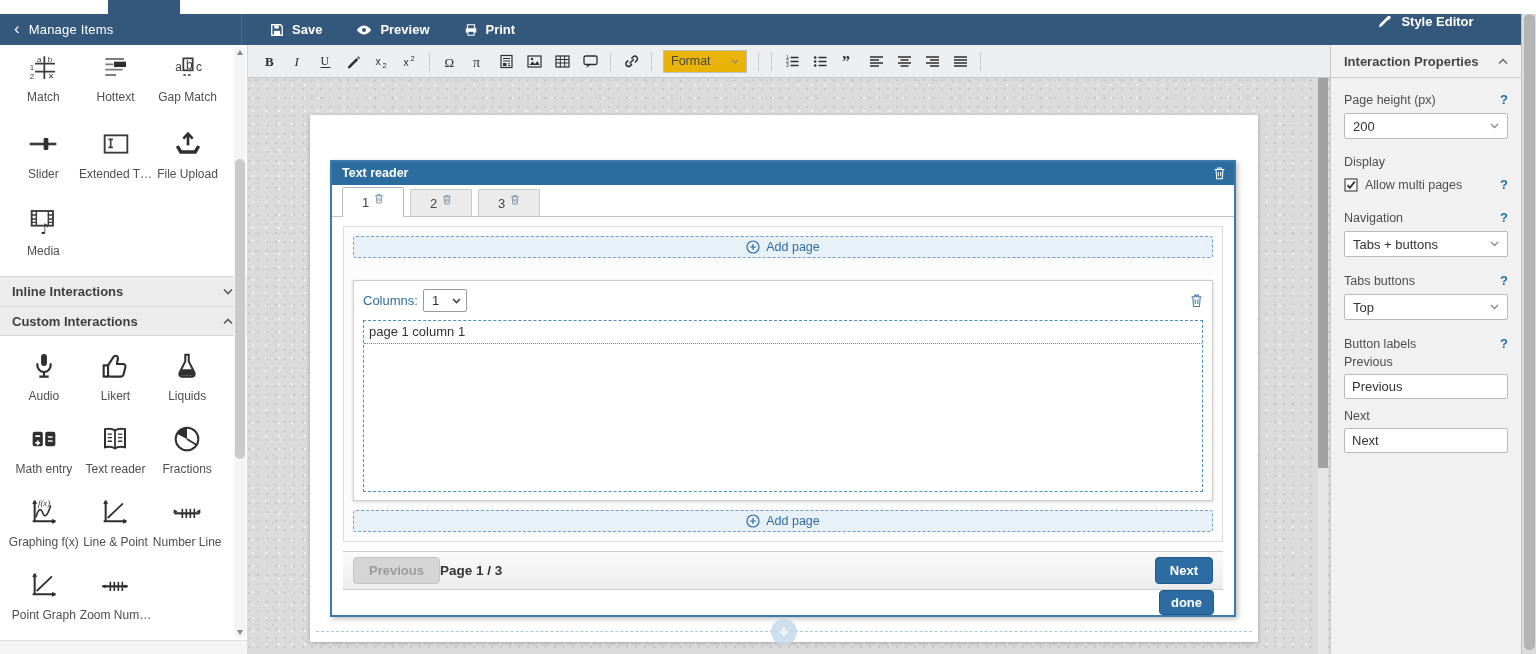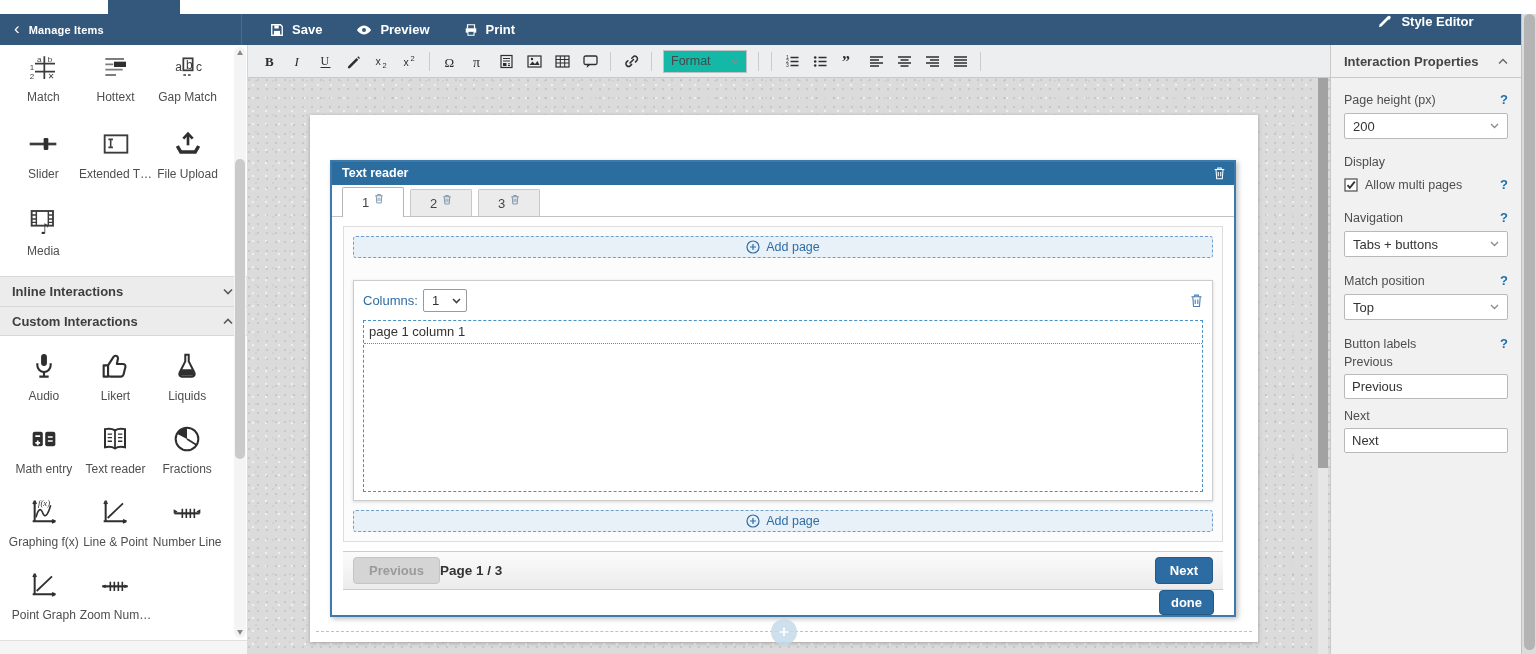--- a/index.html
+++ b/index.html
@@ -8,21 +8,21 @@
   svg { display:block; }
 
   
   #topstrip { position:absolute; left:0; top:0; width:1536px; height:14px; background:#ffffff; }
   #topstrip .tab-remnant { position:absolute; left:108px; top:0; width:72px; height:14px; background:#34587c; }
 
   
   #header { position:absolute; left:0; top:14px; width:1536px; height:31px; background:#34587c; display:flex; color:#fff; }
   .hdr-left { width:242px; display:flex; align-items:center; padding-left:14px; border-right:1px solid #4a6c8e; }
   .hdr-back { font-size:17px; margin-right:9px; line-height:1; position:relative; top:-1px; }
-  .hdr-title { font-size:11px; font-weight:bold; letter-spacing:.2px; }
+  .hdr-title { font-size:13px; font-weight:normal; letter-spacing:.2px; }
   .hdr-center { flex:1; display:flex; align-items:center; gap:34px; padding-left:28px; }
   .hdr-btn { display:flex; align-items:center; gap:8px; font-size:13px; font-weight:bold; cursor:pointer; }
   .hdr-right { width:191px; display:flex; justify-content:center; gap:9px; font-size:13px; font-weight:bold; }
   .hdr-rsp { width:15px; }
 
   
   #sidebar { position:absolute; left:0; top:45px; width:247px; height:609px; background:#fff; overflow:hidden; }
   .sb-grid { display:grid; grid-template-columns:1fr 1fr 1fr; padding:6px 24px 0 8px; row-gap:24px; }
   .sb-item { display:flex; flex-direction:column; align-items:center; gap:7px; cursor:pointer; }
   .sb-item .lbl { font-size:12px; color:#4e4e4e; white-space:nowrap; }
@@ -37,21 +37,21 @@
   .sb-scroll .arrow-up { position:absolute; top:3px; left:3px; width:0; height:0; border-left:3px solid transparent; border-right:3px solid transparent; border-bottom:5px solid #8a8a8a; }
   .sb-scroll .arrow-dn { position:absolute; bottom:3px; left:3px; width:0; height:0; border-left:3px solid transparent; border-right:3px solid transparent; border-top:5px solid #8a8a8a; }
   .sb-scroll .thumb { position:absolute; top:112px; left:1px; width:10px; height:300px; background:#cacaca; border-radius:5px; }
   .sb-hstrip { position:absolute; left:0; bottom:0; width:247px; height:14px; background:#f5f5f5; border-top:1px solid #e0e0e0; }
 
   
   #rtetoolbar { position:absolute; left:247px; top:45px; width:1083px; height:33px; background:#eceef0;
                 border-bottom:1px solid #c6c8cb; border-left:1px solid #d5d5d5; display:flex; align-items:center; padding-left:8px; gap:2px; }
   .tb-btn { width:26px; height:24px; display:flex; align-items:center; justify-content:center; color:#2e2e2e; cursor:pointer; border-radius:2px; }
   .tb-sep { width:1px; height:19px; background:#c9cbce; margin:0 5px; }
-  .tb-format { width:84px; height:23px; background:#14b8a6; border:1px solid #bfc1c4; display:flex; align-items:center; justify-content:space-between;
+  .tb-format { width:84px; height:23px; background:#eab308; border:1px solid #bfc1c4; display:flex; align-items:center; justify-content:space-between;
                padding:0 7px; font-size:12.5px; color:#474747; margin:0 4px; cursor:pointer; }
 
   
   #canvas { position:absolute; left:247px; top:78px; width:1083px; height:576px;
             background-color:#dbdbdb;
             background-image:
               radial-gradient(circle at 2px 2px, rgba(150,150,150,.28) 1px, transparent 1.6px),
               radial-gradient(circle at 6px 7px, rgba(255,255,255,.55) 1px, transparent 1.6px),
               radial-gradient(circle at 9px 3px, rgba(165,165,165,.18) 1px, transparent 1.6px);
             background-size:9px 9px, 13px 13px, 17px 17px; }
@@ -712,21 +712,21 @@
       <span class="sp-help">?</span>
     </div>
     <div class="sp-select">
       <span>Tabs + buttons</span>
       <svg width="9" height="6" viewBox="0 0 9 6">
           <path d="M1 1l3.5 3.5L8 1" fill="none" stroke="#8a8a8a" stroke-width="1.3"></path>
         </svg>
     </div>
 
     <div class="sp-label-row">
-      <span class="sp-label">Match position</span>
+      <span class="sp-label">Tabs buttons</span>
       <span class="sp-help">?</span>
     </div>
     <div class="sp-select">
       <span>Top</span>
       <svg width="9" height="6" viewBox="0 0 9 6">
           <path d="M1 1l3.5 3.5L8 1" fill="none" stroke="#8a8a8a" stroke-width="1.3"></path>
         </svg>
     </div>
 
     <div class="sp-label-row" style="margin-bottom:4px">

